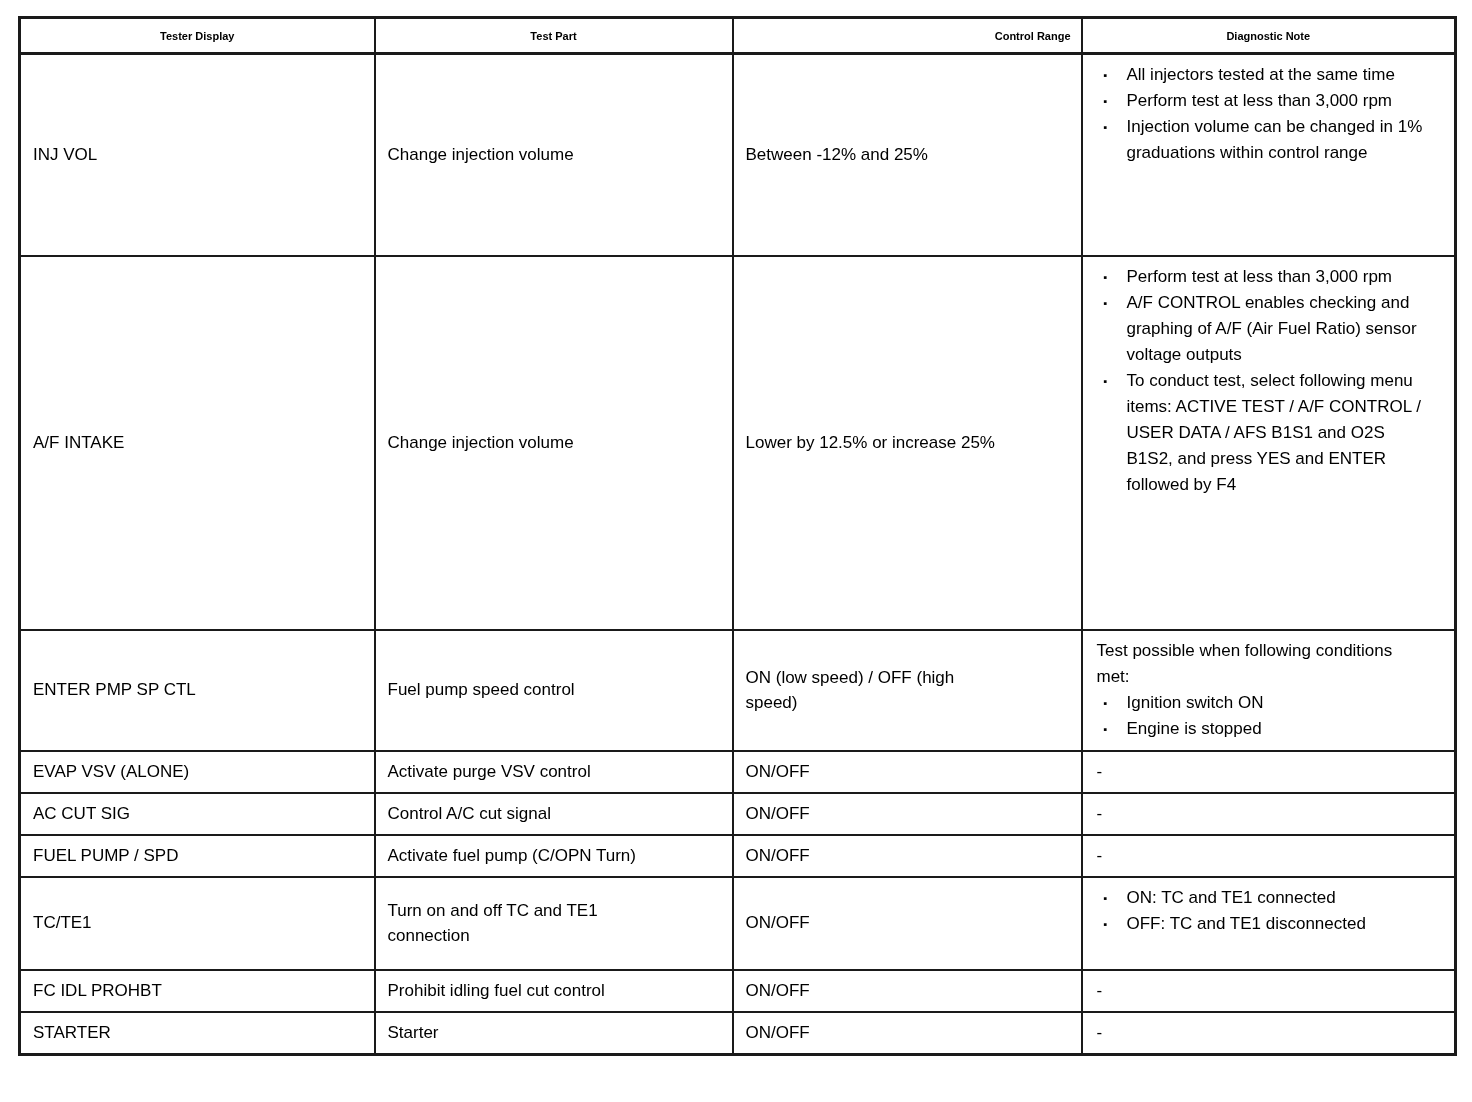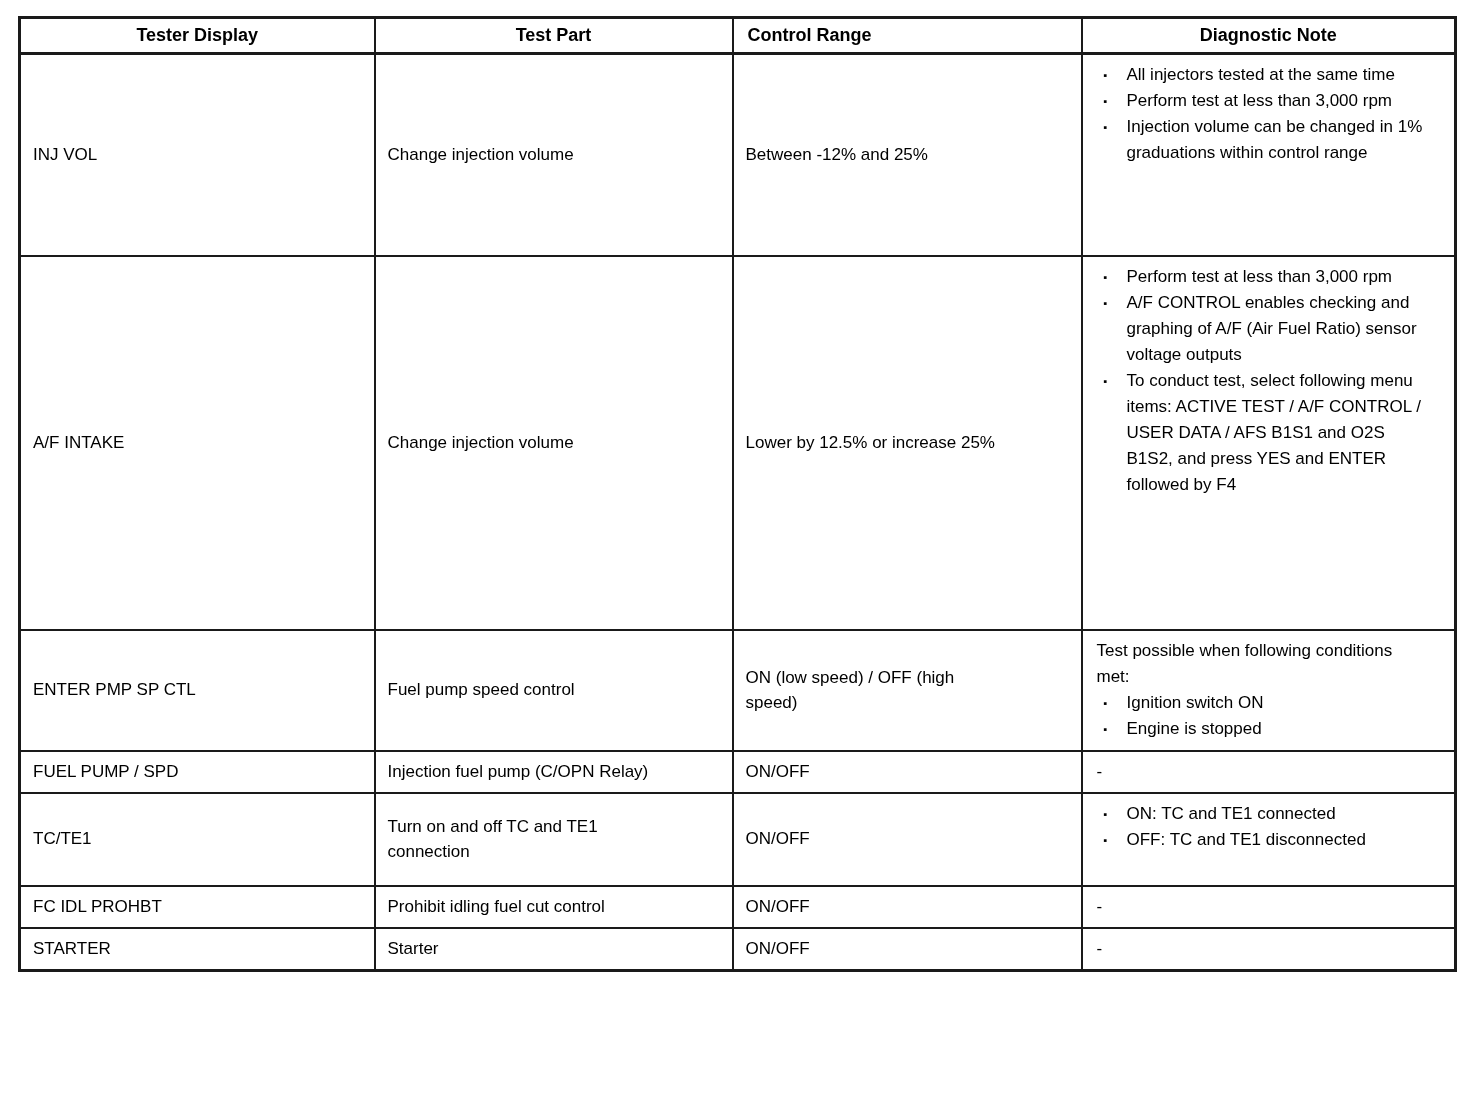--- a/index.html
+++ b/index.html
@@ -16,26 +16,26 @@
     border-collapse: collapse;
     width: 1436px;
     table-layout: fixed;
     border: 3px solid #1a1a1a;
   }
   th, td { border: 2px solid #1a1a1a; }
 
   thead th {
     border-bottom: 3px solid #1a1a1a;
     height: 36px;
-    font-size: 18px;
+    font-size: 11px;
     font-weight: bold;
     text-align: center;
     padding: 4px 10px;
   }
-  thead th.left { text-align: left; padding-left: 14px; margin-top: 8px; }
+  thead th.left { text-align: right; padding-left: 14px; margin-top: 8px; }
 
   td {
     font-size: 17px;
     padding: 6px 12px;
     vertical-align: middle;
     line-height: 1.5;
     overflow: hidden;
   }
   td.note {
     vertical-align: top;
@@ -135,25 +135,37 @@
               </li>
             <li>
                 <span class="blt">▪</span>
                 <span class="bt">Engine is stopped</span>
               </li>
           </ul>
         </td>
       </tr>
 
 
-
+      <tr style="height:39px">
+        <td>EVAP VSV (ALONE)</td>
+        <td>Activate purge VSV control</td>
+        <td>ON/OFF</td>
+        <td class="note">-</td>
+      </tr>
+
+      <tr style="height:39px">
+        <td>AC CUT SIG</td>
+        <td>Control A/C cut signal</td>
+        <td>ON/OFF</td>
+        <td class="note">-</td>
+      </tr>
 
       <tr style="height:39px">
         <td>FUEL PUMP / SPD</td>
-        <td>Injection fuel pump (C/OPN Relay)</td>
+        <td>Activate fuel pump (C/OPN Turn)</td>
         <td>ON/OFF</td>
         <td class="note">-</td>
       </tr>
 
       <tr style="height:93px">
         <td>TC/TE1</td>
         <td><span class="narrow2">Turn on and off TC and TE1 connection</span></td>
         <td>ON/OFF</td>
         <td class="note">
           <ul class="bullets">

